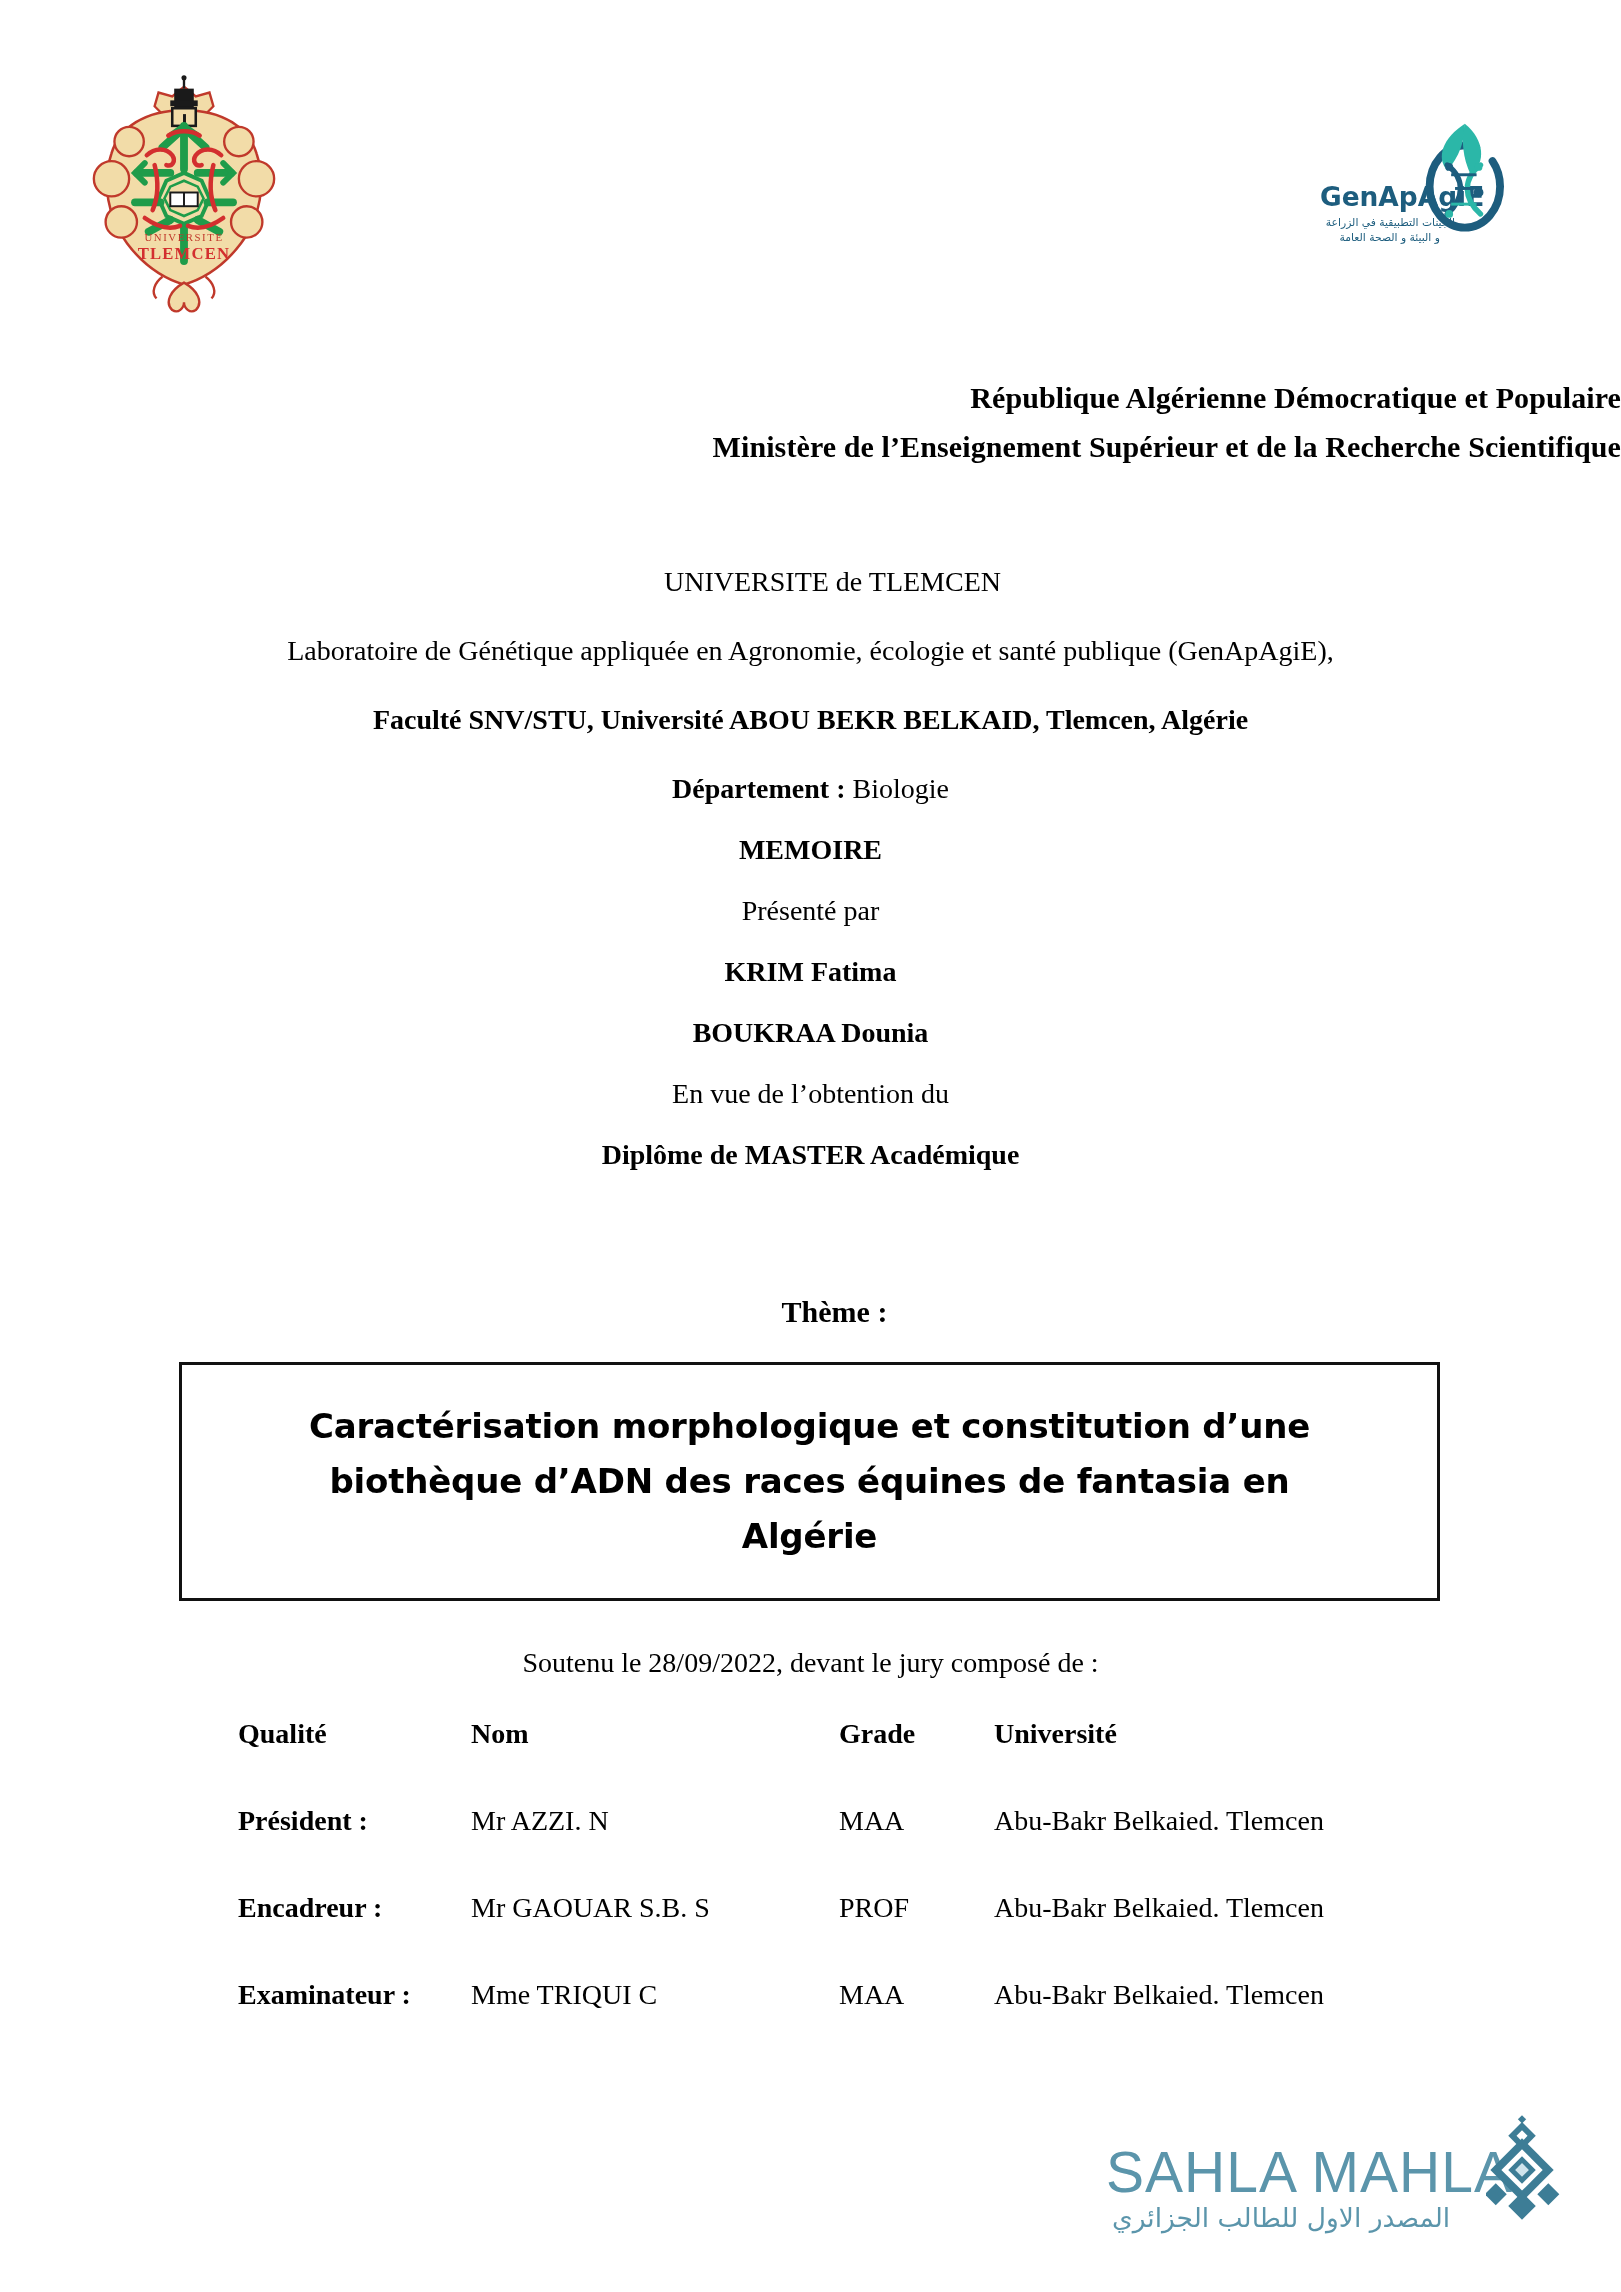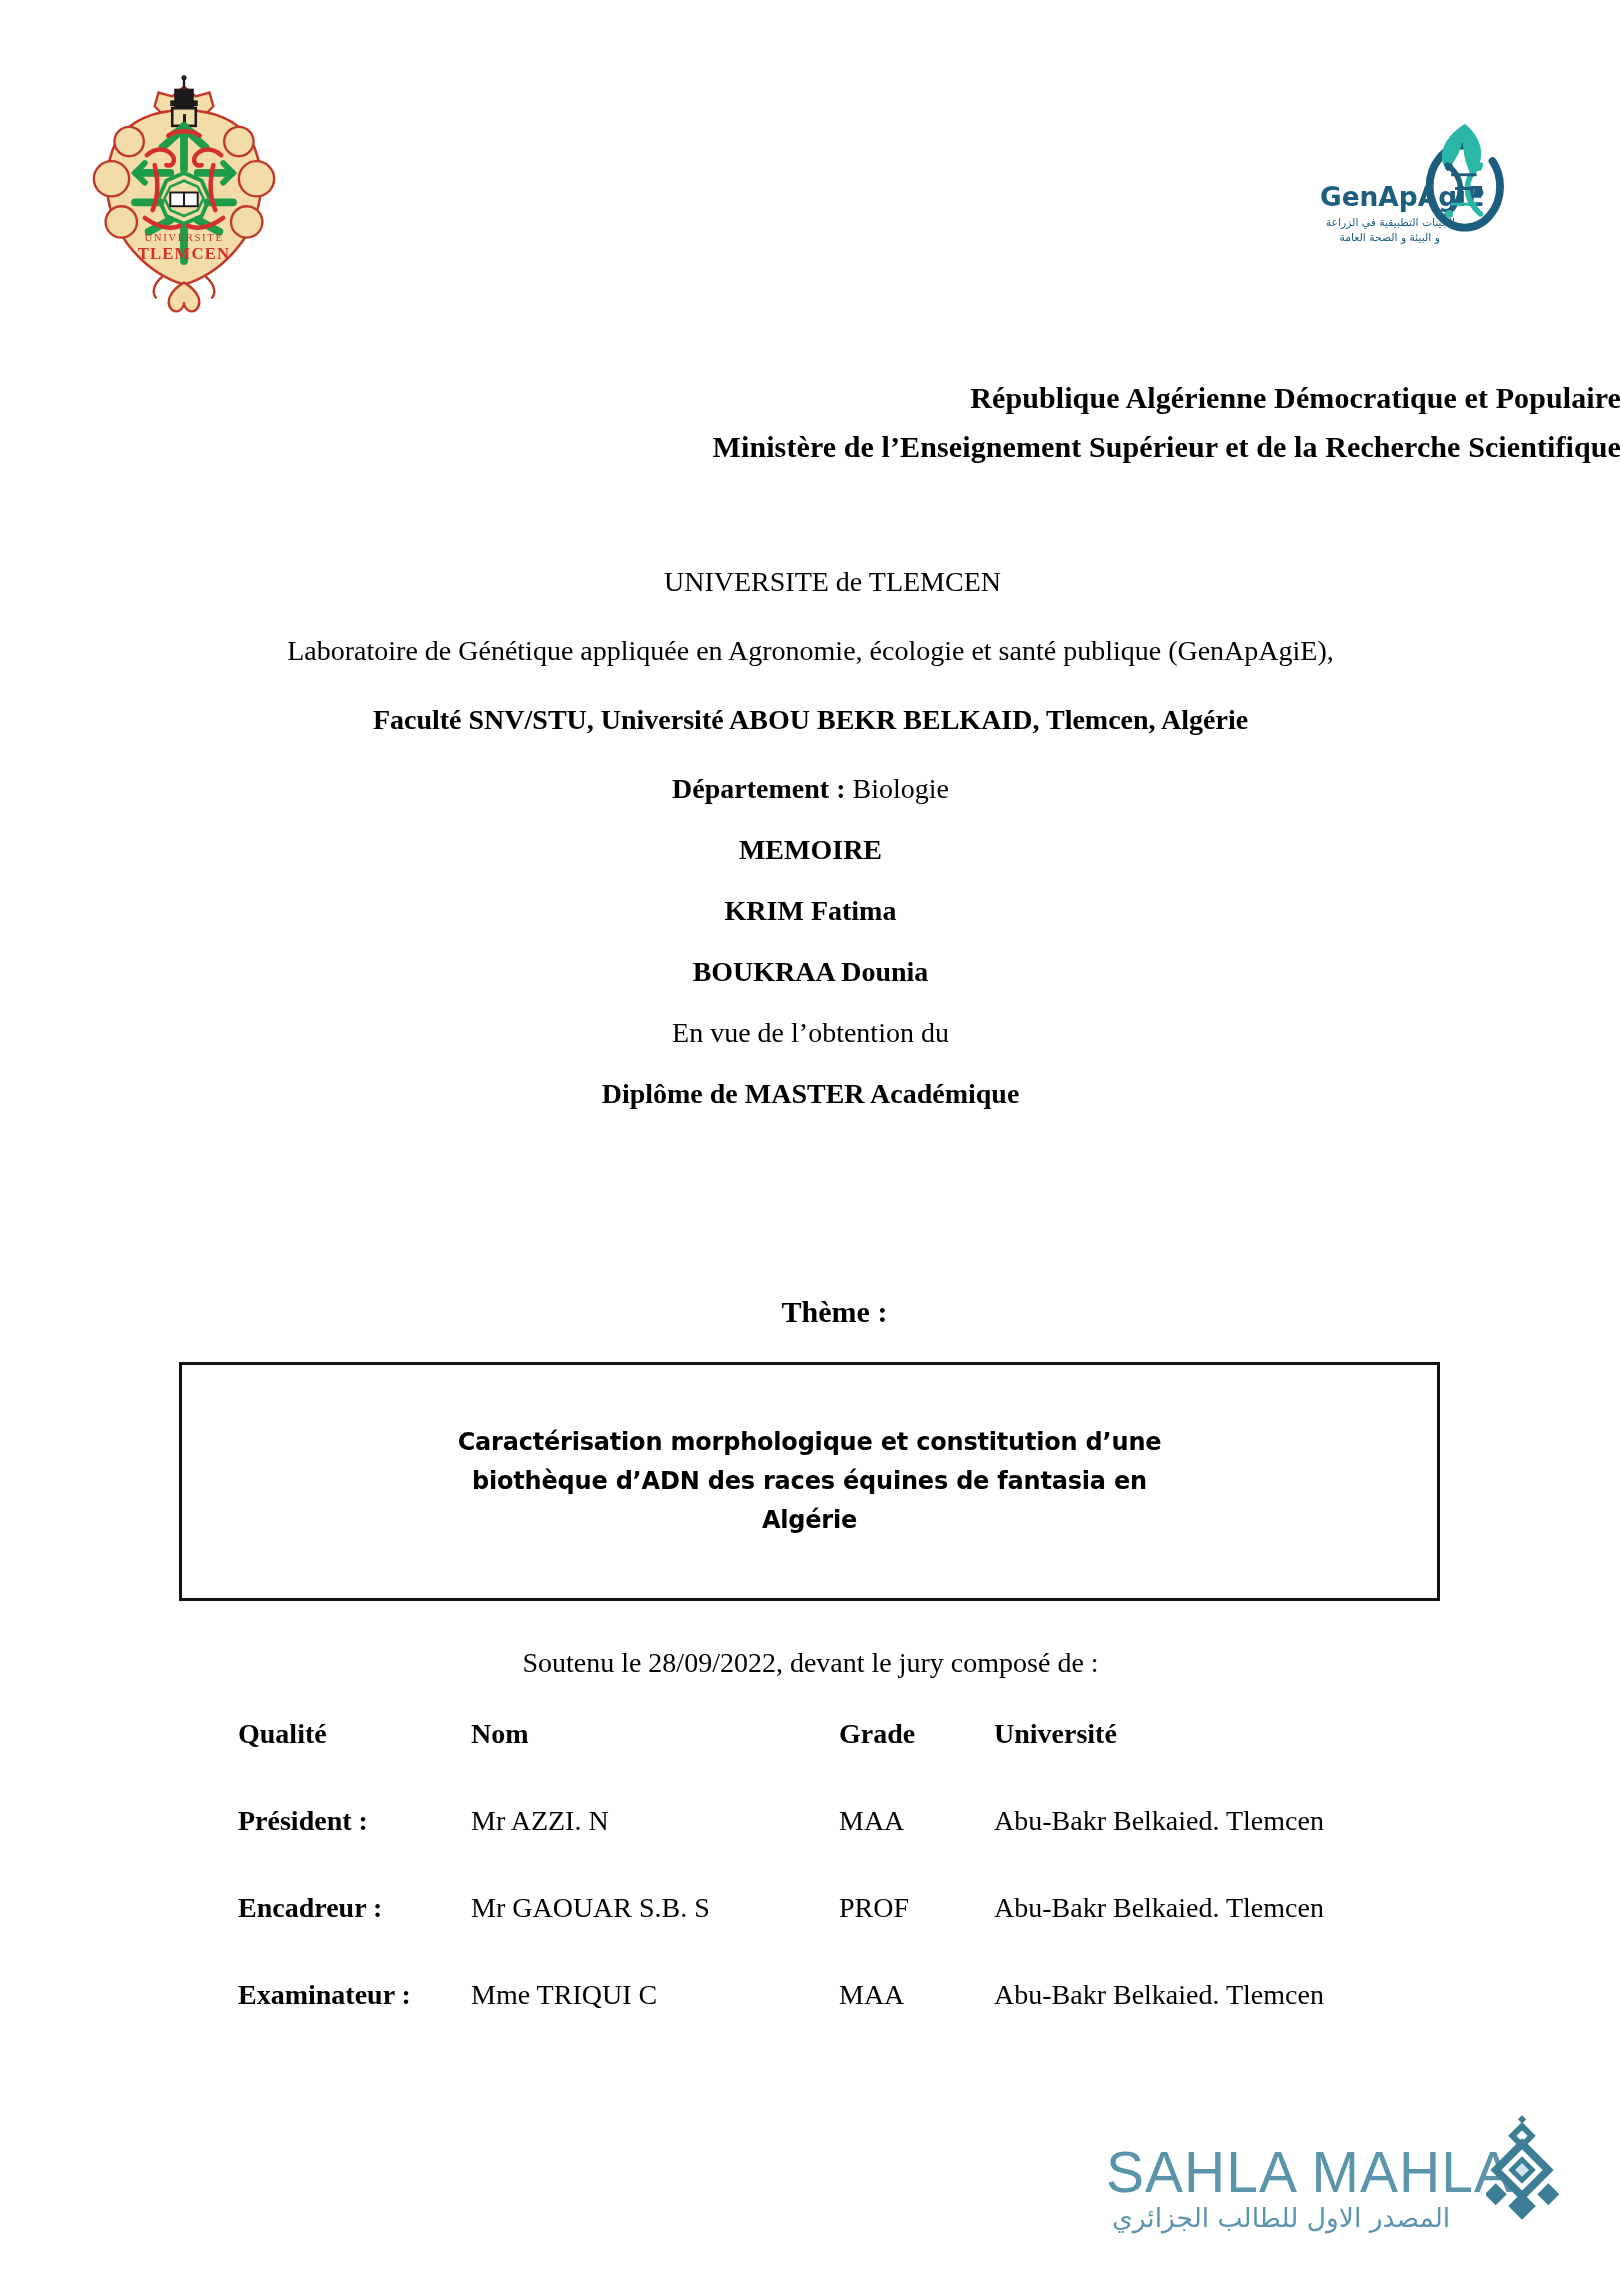--- a/index.html
+++ b/index.html
@@ -90,21 +90,21 @@
     height: 239px;
     border: 3.9px solid #111111;
     box-sizing: border-box;
     display: flex;
     align-items: center;
     justify-content: center;
   }
   .theme-text {
     font-family: "DejaVu Sans", "Liberation Sans", sans-serif;
     font-weight: bold;
-    font-size: 24px;
+    font-size: 34px;
     line-height: 1.62;
     text-align: center;
     width: 1098px;
     letter-spacing: -0.2px;
   }
 
   
   .soutenance {
     position: absolute;
     left: 0;
@@ -286,20 +286,21 @@
     <div class="mid-line" style="margin-bottom:41px;">Laboratoire de Génétique appliquée en Agronomie, écologie et santé publique (GenApAgiE),</div>
 
     <div class="mid-line" style="margin-bottom:41px;font-weight:bold;">Faculté SNV/STU, Université ABOU BEKR BELKAID, Tlemcen, Algérie</div>
 
     <div class="mid-line">
       <span class="b">Département :</span><span>&nbsp;</span><span>Biologie</span>
     </div>
 
     <div class="mid-line b">MEMOIRE</div>
 
+    <div class="mid-line">Présenté par</div>
 
     <div class="mid-line b">KRIM Fatima</div>
 
     <div class="mid-line b">BOUKRAA Dounia</div>
 
     <div class="mid-line">En vue de l’obtention du</div>
 
     <div class="mid-line b">Diplôme de MASTER Académique</div>
 
   </div>

